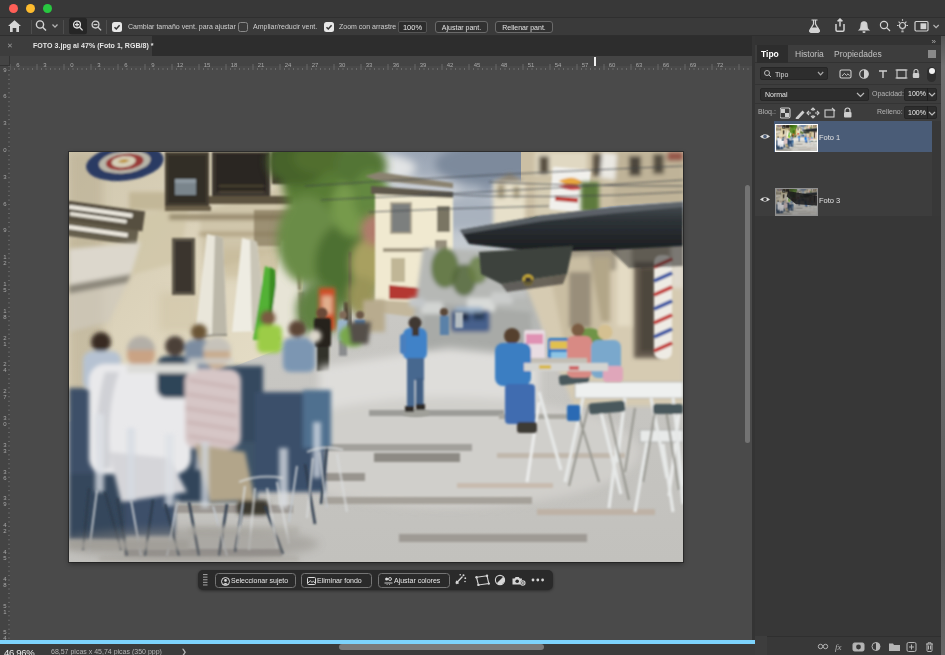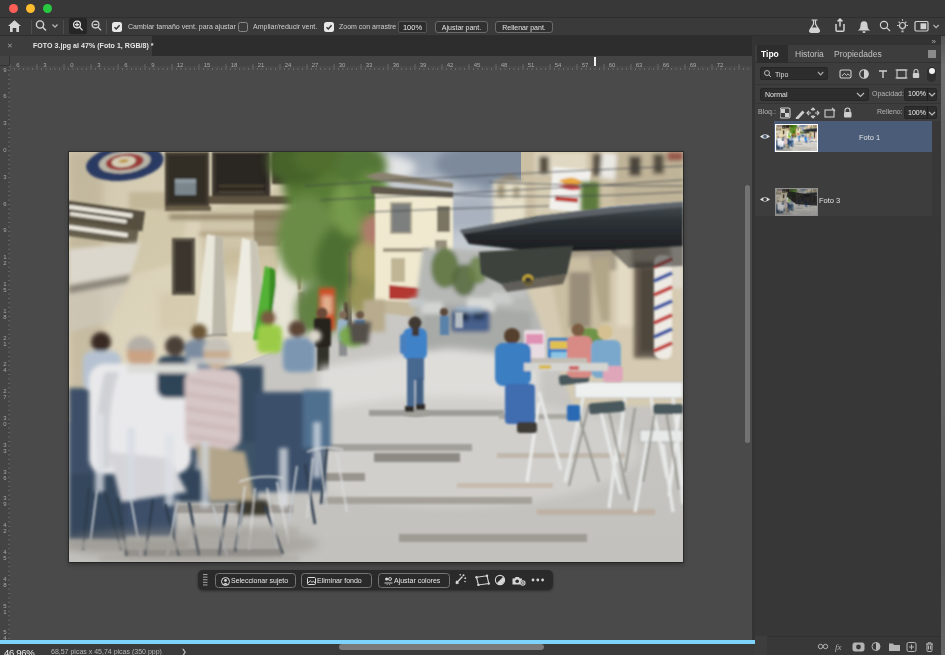--- a/index.html
+++ b/index.html
@@ -1075,21 +1075,21 @@
   <div id="lrows" class="abs" style="left:0;top:85px;width:187px;height:95px;">
     <div class="abs lrow" style="top:0;height:31px;background:#4a5c77;">
       <div class="abs" style="left:0;top:0;width:19px;height:31px;background:#3d3d3d;"></div>
       <svg class="abs" style="left:4px;top:11px" width="12" height="9" viewBox="0 0 12 9">
           <path d="M1 4.5 Q6 0.2 11 4.5 Q6 8.8 1 4.5 Z" fill="#ddd"></path>
           <circle cx="6" cy="4.5" r="1.8" fill="#4a5c77"></circle>
         </svg>
       <div class="abs thumbbox" style="border:1.5px solid #fff;"><svg width="41" height="26" viewBox="0 0 614 410" preserveAspectRatio="none" style="filter:saturate(1.35) contrast(1.08)">
             <use href="#scene"></use>
           </svg></div>
-      <div class="abs lname" style="left:72px;padding-left:40px;">Foto 1</div>
+      <div class="abs lname" style="left:72px;">Foto 1</div>
     </div>
     <div class="abs lrow" style="top:63px;height:32px;background:#3d3d3d;text-decoration:underline;">
       <svg class="abs" style="left:4px;top:11px" width="12" height="9" viewBox="0 0 12 9">
           <path d="M1 4.5 Q6 0.2 11 4.5 Q6 8.8 1 4.5 Z" fill="#ddd"></path>
           <circle cx="6" cy="4.5" r="1.8" fill="#3d3d3d"></circle>
         </svg>
       <div class="abs thumbbox" style="border:1px solid #909090;top:4px;"><svg width="41" height="26" viewBox="0 0 614 410" preserveAspectRatio="none">
             <g filter="brightness(0.8)">
               <use href="#scene"></use>
             </g>

